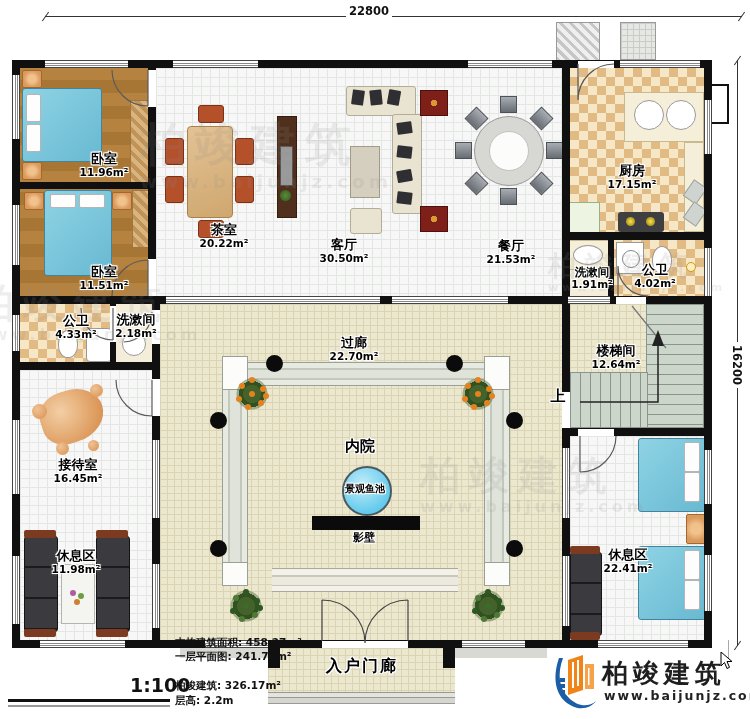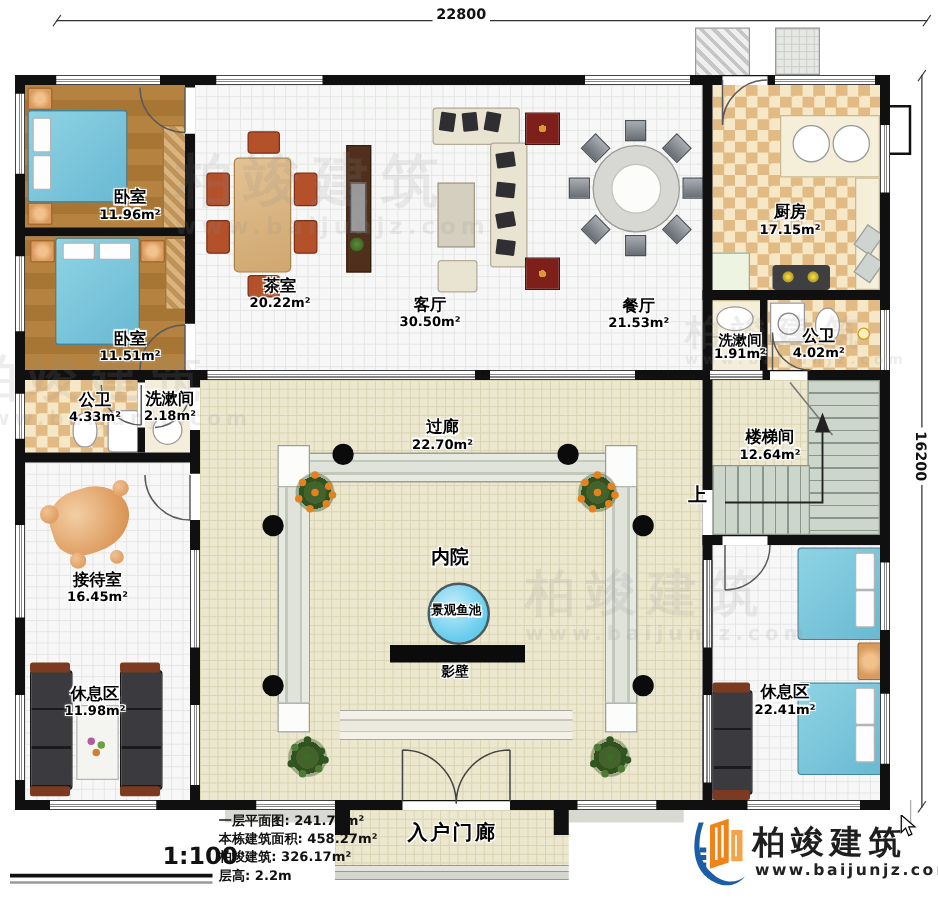--- a/index.html
+++ b/index.html
@@ -390,21 +390,21 @@
   <div class="dimline" style="left:737px;top:60px;width:1px;height:586px"></div>
   <div class="tick" style="left:732px;top:60px"></div>
   <div class="tick" style="left:732px;top:645px"></div>
   <div class="dimtext" style="left:714px;top:358px;transform:rotate(90deg)">16200</div>
   <div class="abs" style="left:728px;top:640px;width:1px;height:20px;background:#aaa;z-index:8"></div>
 
   <div class="abs" style="left:130px;top:674px;font-size:19px;font-weight:bold;color:#111;z-index:40">1:100</div>
   <div class="abs" style="left:8px;top:699px;width:162px;height:3px;background:#111;z-index:40"></div>
   <div class="abs" style="left:8px;top:705px;width:162px;height:2px;background:#999;z-index:40"></div>
   <div class="stat" style="top:650px"><span>一层平面图:</span> <span>241.74m²</span></div>
-  <div class="stat" style="top:664px"><span>本栋建筑面积:</span> <span>458.27m²</span></div>
+  <div class="stat" style="top:636px"><span>本栋建筑面积:</span> <span>458.27m²</span></div>
   <div class="stat" style="top:679px"><span>柏竣建筑:</span> <span>326.17m²</span></div>
   <div class="stat" style="top:694px"><span>层高:</span> <span>2.2m</span></div>
 
   <svg class="abs" style="left:548px;top:650px;z-index:40" width="50" height="64" viewBox="0 0 50 64">
     <path d="M11 8 C4 28 7 48 24 56 C34 61 44 57 48 51 C40 58 29 56 21 48 C11 39 9 24 15 8 Z" fill="#1b5ea6"></path>
     <path d="M20 10 L35 5 L35 40 L20 45 Z" fill="#f08419"></path>
     <rect x="37" y="14" width="9" height="25" fill="#f5a24a"></rect>
     <rect x="24" y="12" width="2" height="26" fill="#fff"></rect>
     <rect x="29" y="10" width="2" height="26" fill="#fff"></rect>
     <rect x="40" y="18" width="1.5" height="17" fill="#fff"></rect>

